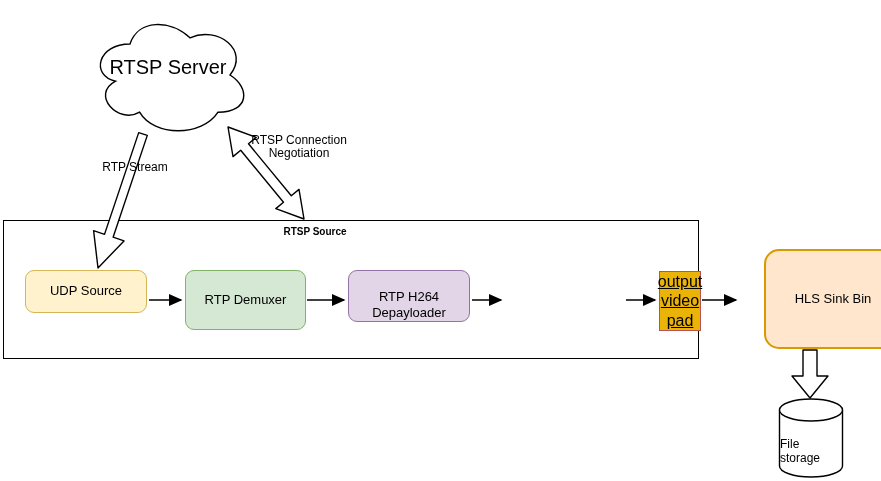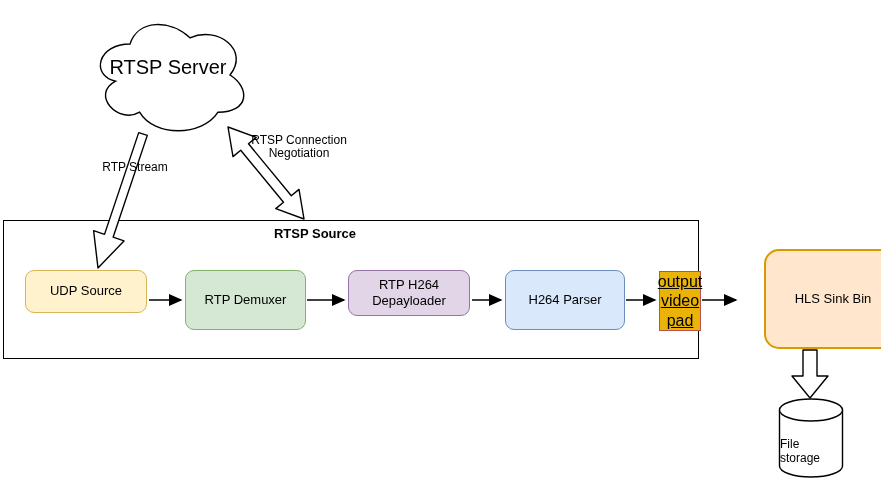--- a/index.html
+++ b/index.html
@@ -20,21 +20,21 @@
   .group-box {
     left: 3px; top: 220px;
     width: 696px; height: 139px;
     border: 1.4px solid #000000;
     background: #ffffff;
     box-sizing: border-box;
   }
   .group-title {
     left: 315px; top: 226px;
     transform: translateX(-50%);
-    font-size: 13px;
+    font-size: 10px;
     font-weight: bold;
     color: #000000;
     white-space: nowrap;
   }
   
   .node {
     display: flex;
     align-items: center;
     justify-content: center;
     text-align: center;
@@ -45,23 +45,24 @@
   }
   .node-udp {
     left: 25px; top: 270px; width: 122px; height: 43px;
     background: #fff2cc; border: 1.4px solid #d6b656; border-radius: 9px;
   }
   .node-demux {
     left: 185px; top: 270px; width: 121px; height: 60px;
     background: #d5e8d4; border: 1.4px solid #82b366; border-radius: 9px;
   }
   .node-depay {
-    left: 348px; top: 270px; width: 122px; height: 46px;
+    left: 348px; top: 270px; width: 122px; height: 52px;
     background: #e1d5e7; border: 1.4px solid #9673a6; border-radius: 9px;
     padding: 0 10px;
+    align-items: flex-end;
   }
   .node-parser {
     left: 505px; top: 270px; width: 120px; height: 60px;
     background: #dae8fc; border: 1.4px solid #6c8ebf; border-radius: 9px;
   }
   .node-pad {
     left: 659px; top: 271px; width: 42px; height: 60px;
     background: #eab308; border: 1.4px solid #b85450;
     font-size: 16px; line-height: 1.2; text-decoration: underline;
   }
@@ -120,23 +121,20 @@
 
   <div class="abs node node-udp">
     <span>UDP Source</span>
   </div>
   <div class="abs node node-demux">
     <span>RTP Demuxer</span>
   </div>
   <div class="abs node node-depay">
     <span>RTP H264 Depayloader</span>
   </div>
-  <div class="abs node node-parser">
-    <span>H264 Parser</span>
-  </div>
   <div class="abs node node-pad">
     <span>output video pad</span>
   </div>
   <div class="abs node node-hls">
     <span>HLS Sink Bin</span>
   </div>
 
   <svg id="shapes" viewBox="0 0 881 481" xmlns="http://www.w3.org/2000/svg">
     <defs>
       <marker id="ah" markerWidth="10" markerHeight="8" refX="8" refY="4" orient="auto">

